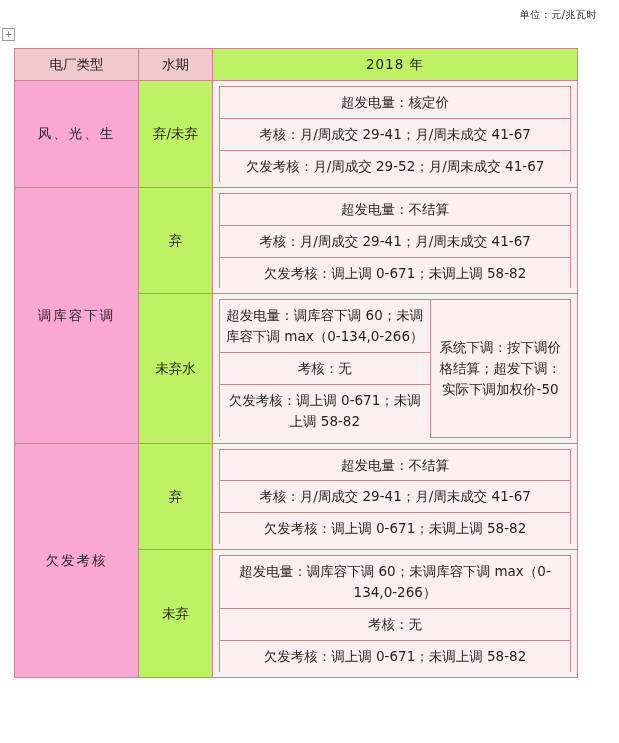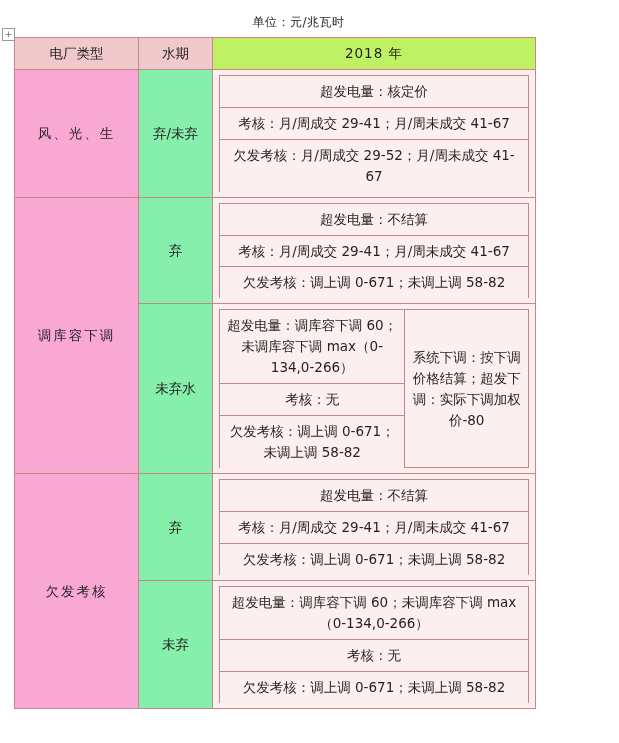--- a/index.html
+++ b/index.html
@@ -15,31 +15,32 @@
     position: relative;
     overflow: hidden;
   }
   .page {
     width: 619px;
     height: 743px;
     position: relative;
     box-sizing: border-box;
   }
   .unit-line {
-    text-align: center;
-    font-size: 12px;
-    padding: 14px 22px 6px 0;
+    text-align: right;
+    font-size: 10px;
+    padding: 8px 22px 6px 0;
     color: #231f20;
     letter-spacing: 0.5px;
   }
   table.main {
     border-collapse: collapse;
-    width: 522px;
+    width: 564px;
     margin-left: 14px;
     table-layout: fixed;
+    margin-top: 20px;
   }
   table.main td, table.main th {
     border: 1px solid #c9868a;
     padding: 5px 6px;
     font-size: 13.5px;
     line-height: 1.55;
     vertical-align: middle;
     color: #231f20;
     font-weight: normal;
     word-break: break-word;
@@ -61,21 +62,21 @@
     letter-spacing: 1px;
   }
   .cat {
     background: #f9a8d4;
     text-align: center;
     font-size: 15px;
     letter-spacing: 2px;
     line-height: 1.8;
   }
   .period {
-    background: #86efac;
+    background: #bef264;
     text-align: center;
     font-size: 14px;
     line-height: 1.7;
   }
   .cell {
     background: #fbeff0;
     text-align: left;
   }
   .cell-note {
     background: #fbeff0;
@@ -182,21 +183,21 @@
         <td class="period">未弃水</td>
         <td class="cell nopad">
           <table class="inner">
             <colgroup>
                 <col style="width:60%">
                 <col style="width:40%">
               </colgroup>
             <tbody>
               <tr>
                 <td>超发电量：调库容下调 60；未调库容下调 max（0-134,0-266）</td>
-                <td rowspan="3" class="cell-note" style="border-left:1px solid #c9868a;">系统下调：按下调价格结算；超发下调：实际下调加权价-80</td>
+                <td rowspan="3" class="cell-note" style="border-left:1px solid #c9868a;">系统下调：按下调价格结算；超发下调：实际下调加权价-50</td>
               </tr>
               <tr>
                   <td>考核：无</td>
                 </tr>
               <tr>
                   <td>欠发考核：调上调 0-671；未调上调 58-82</td>
                 </tr>
             </tbody>
           </table>
         </td>

